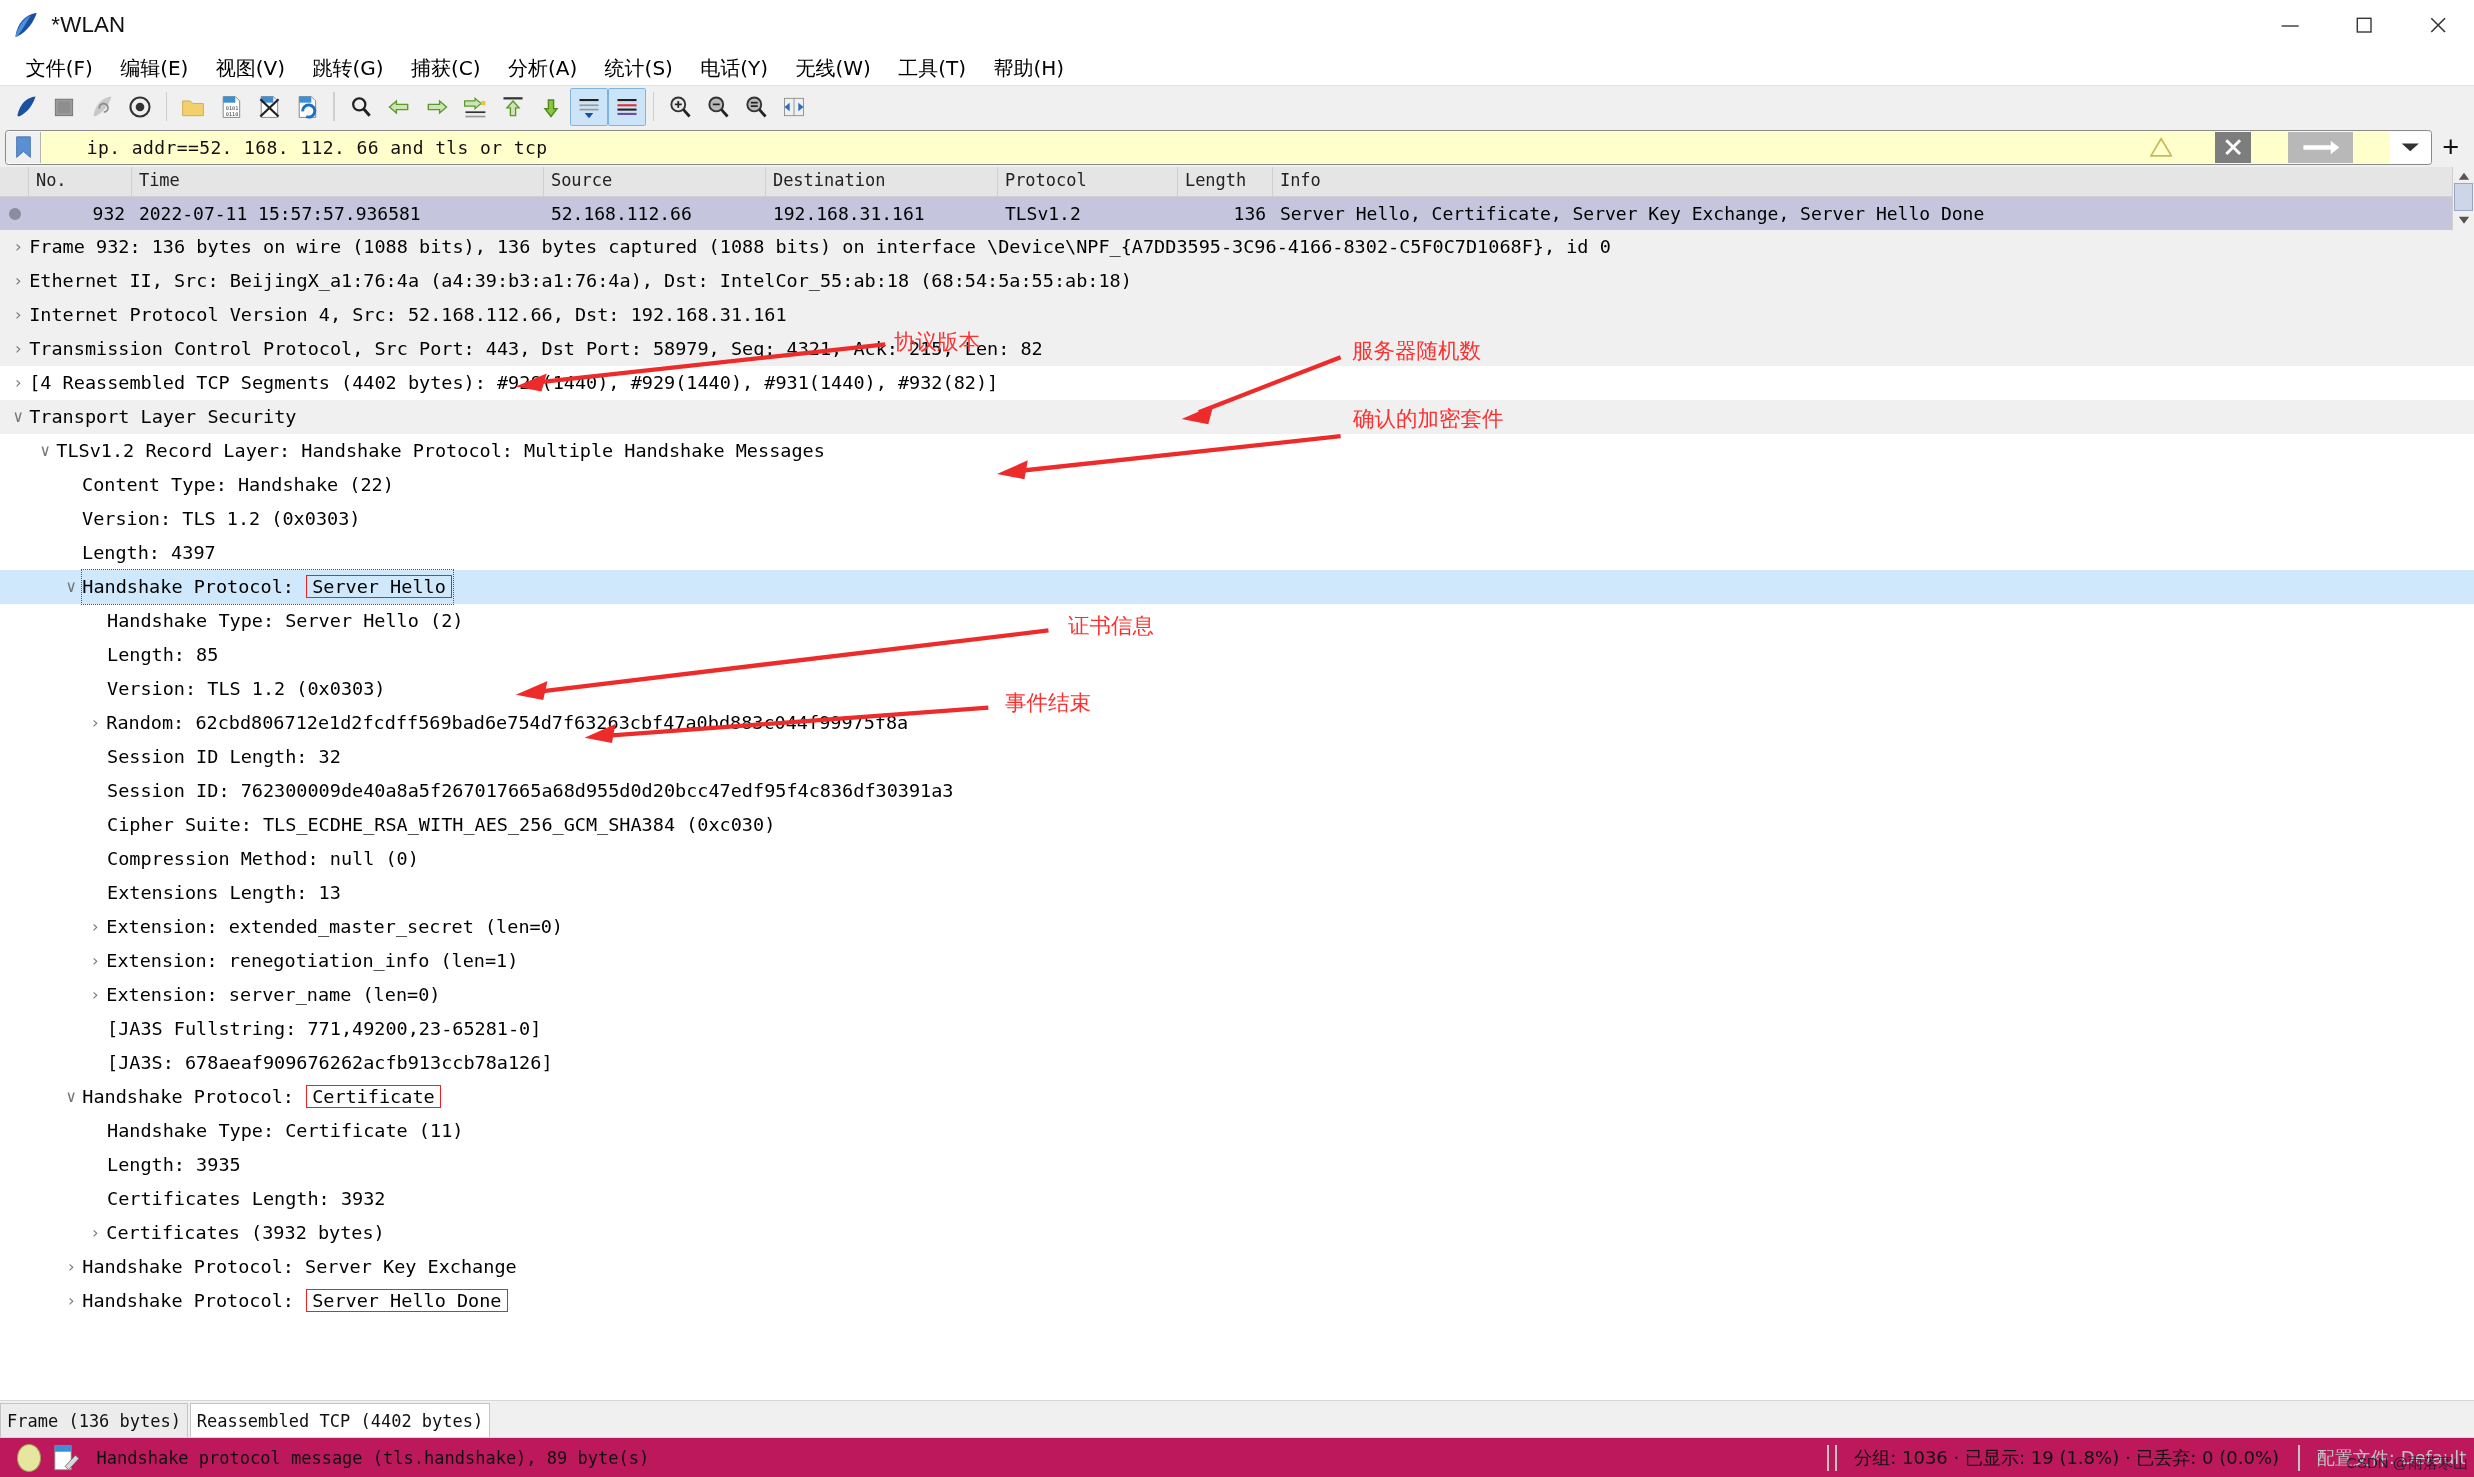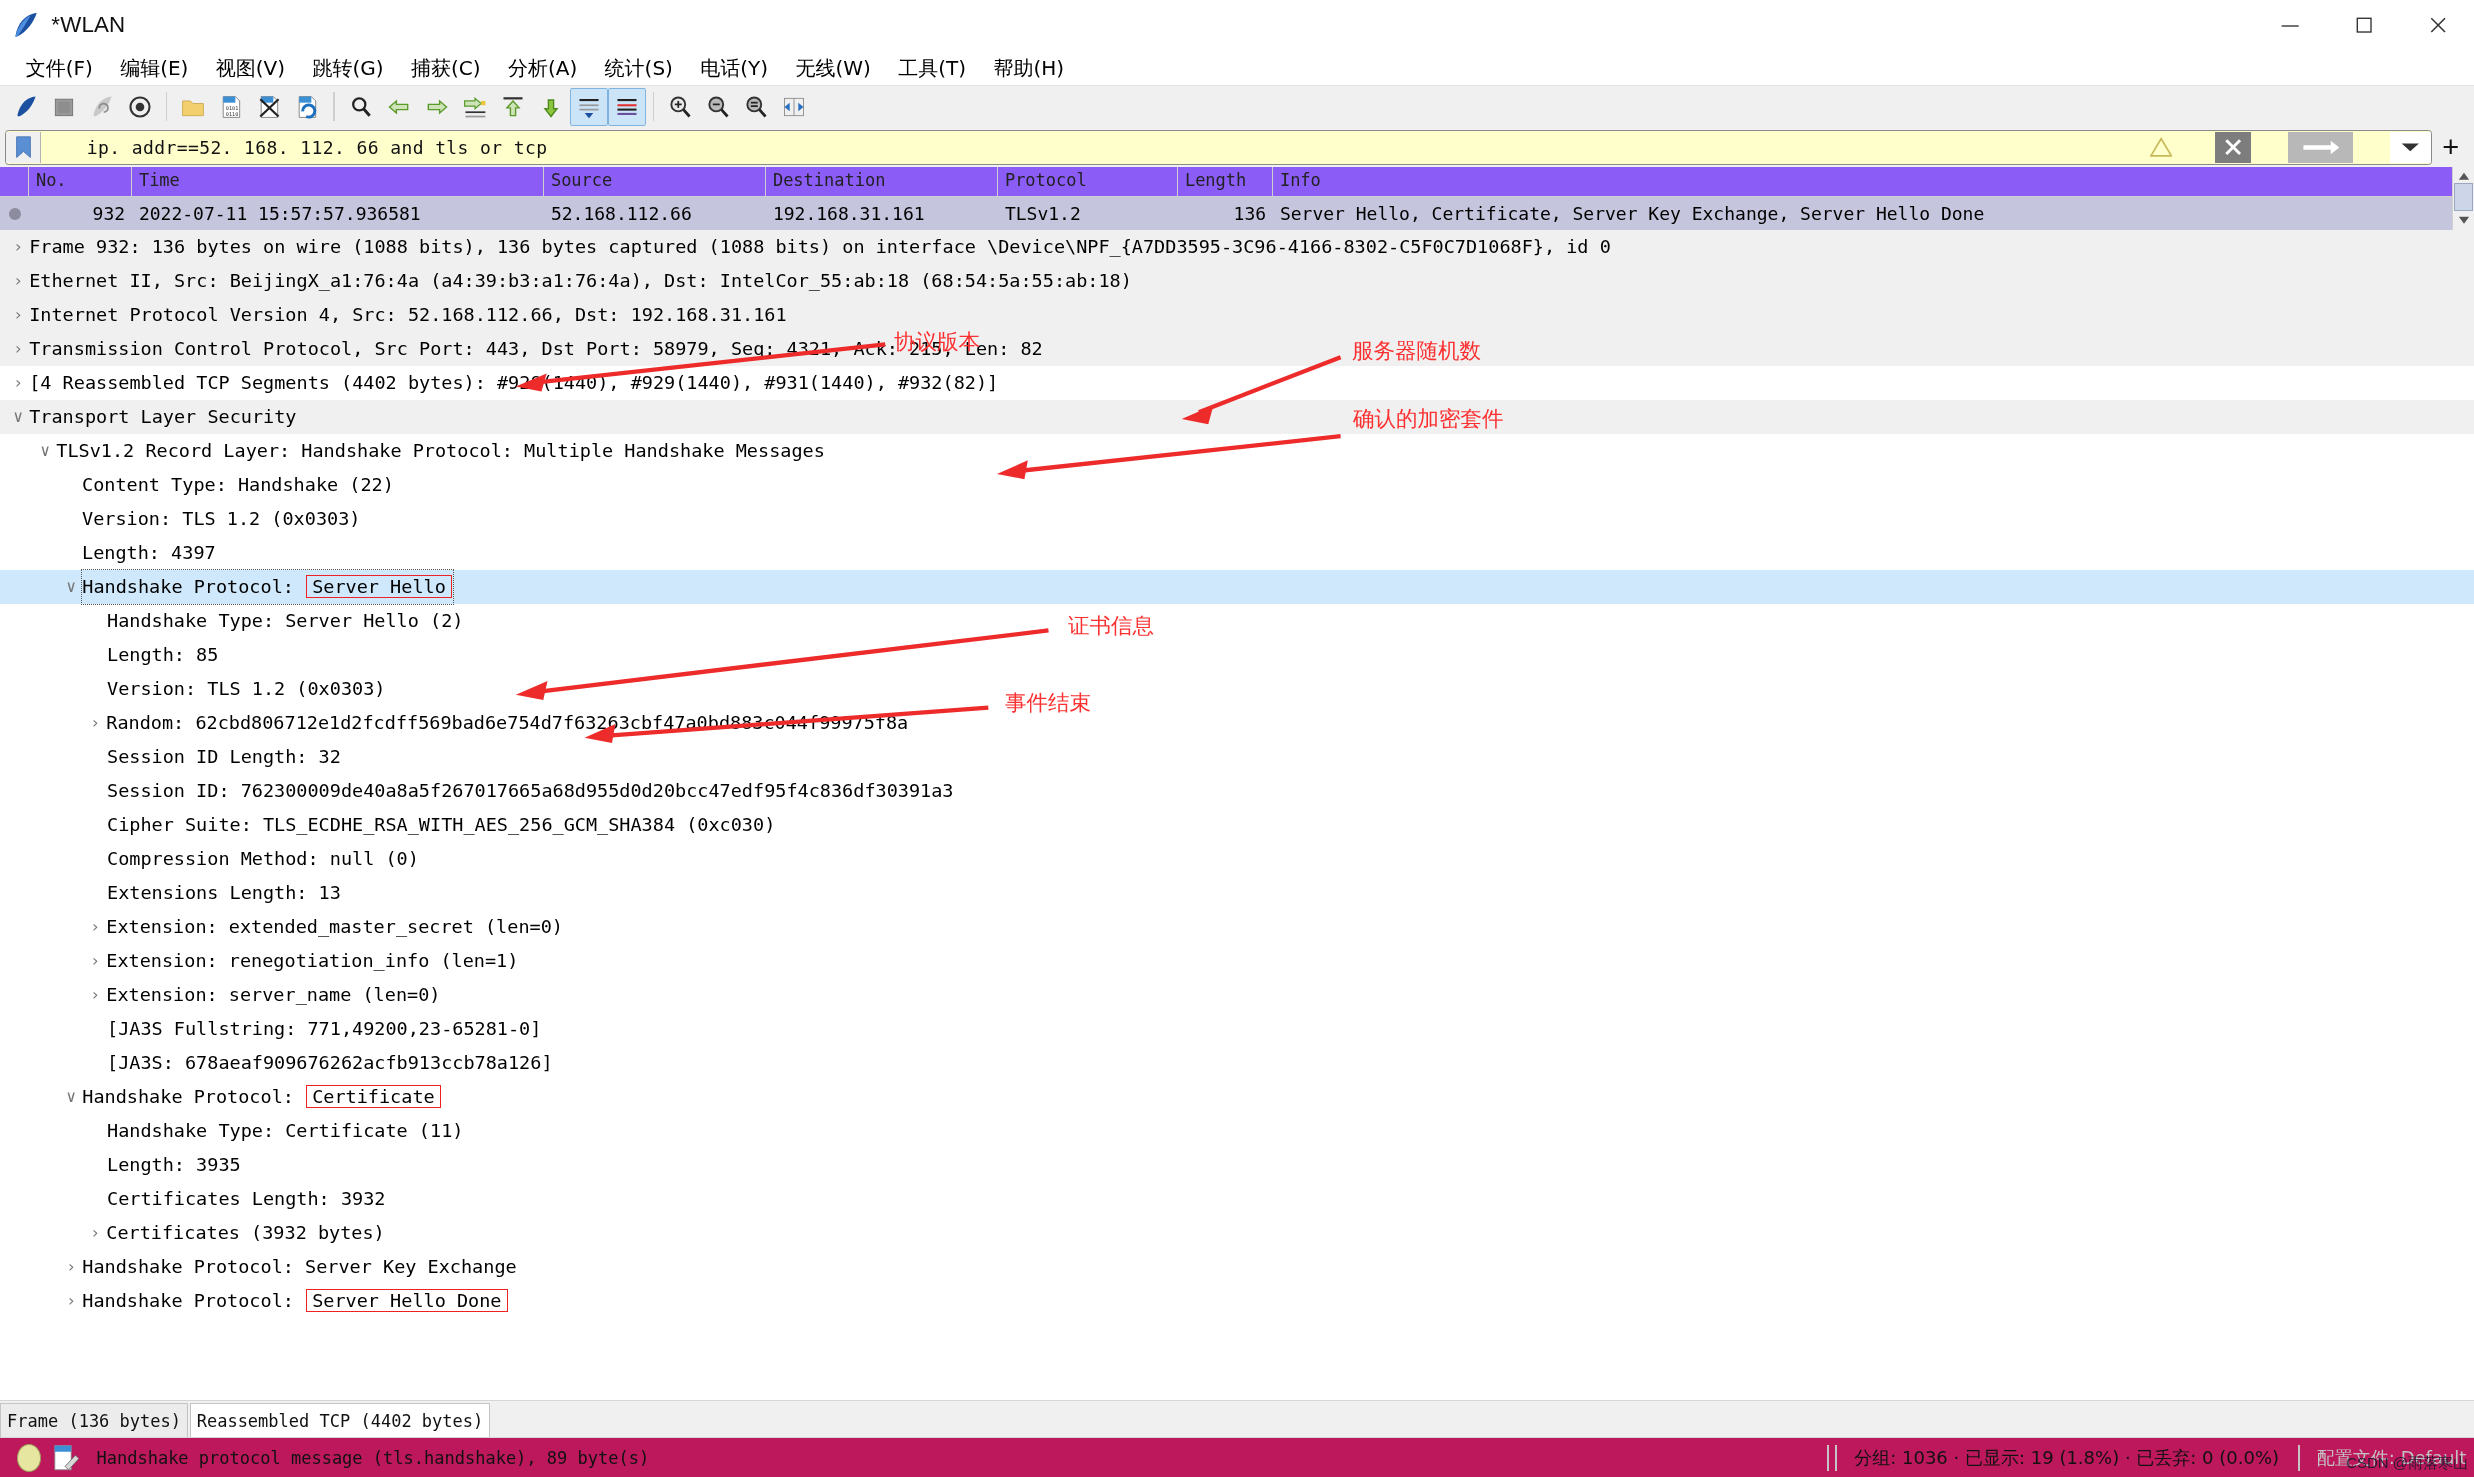--- a/index.html
+++ b/index.html
@@ -38,21 +38,21 @@
   .filter-bookmark{width:34px;height:31px;display:flex;align-items:center;justify-content:center;background:#f0f0f0;border-right:0.9px solid #b4b4b4;}
   .filter-input{flex:1;border:none;outline:none;background:#ffffcc;font-family:"DejaVu Sans Mono","Liberation Mono",monospace;font-size:18px;color:#111;padding-left:8.6px;letter-spacing:0.4px;}
   .filter-warn{width:33px;display:flex;align-items:center;justify-content:center;}
   .filter-x{width:36px;height:31px;background:#7d7d7d;display:flex;align-items:center;justify-content:center;}
   .filter-arrow{width:65px;height:31px;background:#b8b8b8;display:flex;align-items:center;justify-content:center;}
   .filter-caret{width:41px;height:31px;background:#fff;display:flex;align-items:center;justify-content:center;}
   .filter-plus{width:38px;display:flex;align-items:center;justify-content:center;font-size:29px;color:#111;line-height:1;}
 
   
   .pktlist{flex:0 0 auto;position:relative;}
-  .pkthead{display:flex;height:29px;align-items:stretch;border-bottom:0.9px solid #cfcfcf;background:#8b5cf6;font-family:"DejaVu Sans Mono","Liberation Mono",monospace;font-size:17px;color:#222;}
+  .pkthead{display:flex;height:29px;align-items:stretch;border-bottom:0.9px solid #cfcfcf;background:#e5e5e5;font-family:"DejaVu Sans Mono","Liberation Mono",monospace;font-size:17px;color:#222;}
   .pkthead .c{border-right:0.9px solid #cfcfcf;padding:3.4px 6.9px;box-sizing:border-box;white-space:nowrap;overflow:hidden;}
   .pktrow{display:flex;height:33px;align-items:center;background:#c5c5dd;font-family:"DejaVu Sans Mono","Liberation Mono",monospace;font-size:18px;color:#000;}
   .pktrow .c{padding:0 6.9px;box-sizing:border-box;white-space:nowrap;overflow:hidden;}
   .c-no{width:103px;text-align:right;}
   .c-time{width:412px;}
   .c-src{width:222px;}
   .c-dst{width:232px;}
   .c-proto{width:180px;}
   .c-len{width:95px;text-align:right;}
   .c-info{flex:1;padding-left:12px;}

